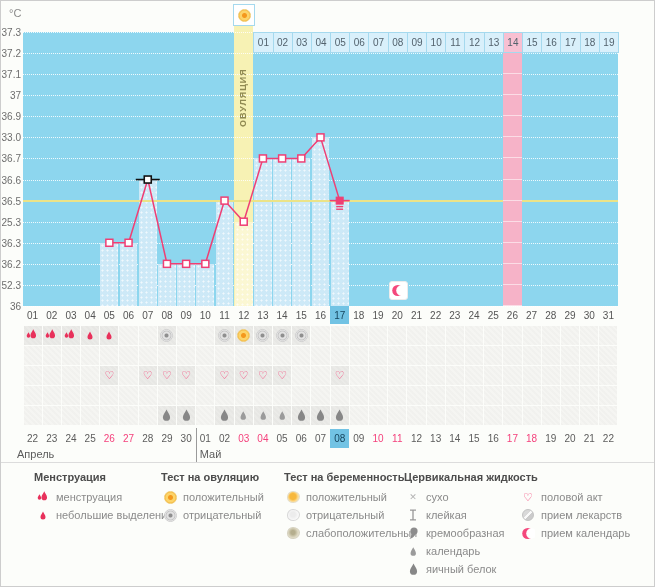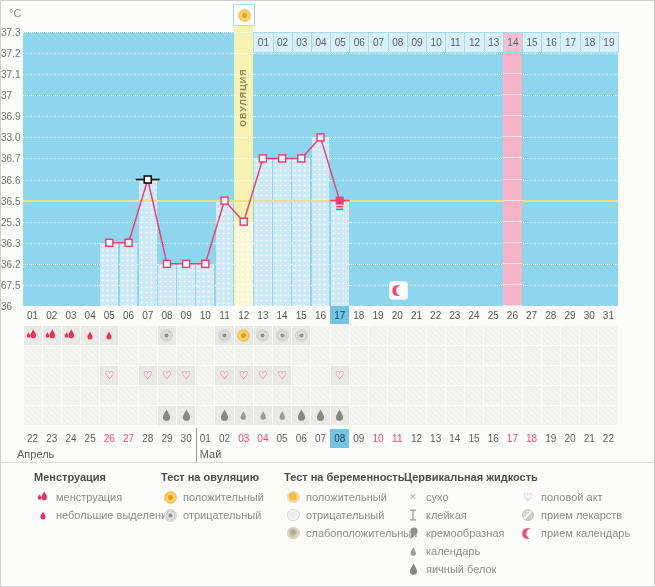--- a/index.html
+++ b/index.html
@@ -7,21 +7,21 @@
   #app{position:relative;width:655px;height:587px;background:#fcfdfa;border:1px solid #cdcdcd;box-sizing:border-box;overflow:hidden;}
   .abs{position:absolute;}
   
   .degc{position:absolute;left:8px;top:6px;font-size:11px;color:#8a8a8a;}
   .hbox{position:absolute;top:3px;height:22px;background:#fff;border:1px solid #a5d9ee;box-sizing:border-box;font-size:11px;color:#4a4a4a;display:flex;align-items:center;}
   #hbox1{left:30px;width:203px;justify-content:center;}
   #hboxsun{left:232px;width:22px;justify-content:center;}
   #hbox2{left:253px;width:395px;padding-left:13px;}
   #hbox2 .diff{margin-left:38px;}
   
-  .ylab{position:absolute;width:20px;font-size:10px;color:#6d6d6d;}
+  .ylab{position:absolute;width:20px;text-align:right;font-size:10px;color:#6d6d6d;}
   .grid{position:absolute;left:22px;width:595px;height:0;border-top:1px dotted rgba(255,255,255,.85);}
   .band{position:absolute;}
   .ovu-label{position:absolute;writing-mode:vertical-rl;transform:rotate(180deg);font-size:9px;font-weight:bold;color:#908a52;letter-spacing:1px;}
   .bar{position:absolute;background-color:#cde9f7;background-image:radial-gradient(rgba(255,255,255,.7) .8px,transparent 1.3px);background-size:5px 5px;}
   .bar.yellow{background-color:#fbf7d3;}
   .coverline{position:absolute;height:2px;background:#ebe388;}
   .dpo-cell{position:absolute;height:21px;box-sizing:border-box;background:#d9f0fb;border:1px solid #a5d9ee;font-size:10px;color:#53626d;display:flex;align-items:center;justify-content:center;}
   .dpo-cell.pink{background:#f8c0d2;}
   .moon-box{position:absolute;width:17px;height:17px;background:#fff;border:1px solid #ececec;border-radius:3px;display:flex;align-items:center;justify-content:center;}
   
@@ -81,21 +81,21 @@
       <div class="ylab" style="left:0;top:173.5383px;">36.6</div>
       <div class="grid" style="top:178.5383px;"></div>
       <div class="ylab" style="left:0;top:194.6152px;">36.5</div>
       <div class="grid" style="top:199.6152px;"></div>
       <div class="ylab" style="left:0;top:215.69209999999998px;">25.3</div>
       <div class="grid" style="top:220.69209999999998px;"></div>
       <div class="ylab" style="left:0;top:236.76899999999998px;">36.3</div>
       <div class="grid" style="top:241.76899999999998px;"></div>
       <div class="ylab" style="left:0;top:257.8459px;">36.2</div>
       <div class="grid" style="top:262.8459px;"></div>
-      <div class="ylab" style="left:0;top:278.9228px;">67.5</div>
+      <div class="ylab" style="left:0;top:278.9228px;">52.3</div>
       <div class="grid" style="top:283.9228px;"></div>
       <div class="ylab" style="left:0;top:299.99969999999996px;">36</div>
       <div class="grid" style="top:304.99969999999996px;"></div>
       <div class="bar" style="left:99.474px;top:241.76899999999998px;width:17.7935px;height:63.23100000000002px;"></div>
       <div class="bar" style="left:118.6675px;top:241.76899999999998px;width:17.7935px;height:63.23100000000002px;"></div>
       <div class="bar" style="left:137.861px;top:178.5383px;width:17.7935px;height:126.46170000000001px;"></div>
       <div class="bar" style="left:157.0545px;top:262.8459px;width:17.7935px;height:42.15410000000003px;"></div>
       <div class="bar" style="left:176.248px;top:262.8459px;width:17.7935px;height:42.15410000000003px;"></div>
       <div class="bar" style="left:195.4415px;top:262.8459px;width:17.7935px;height:42.15410000000003px;"></div>
       <div class="bar" style="left:214.635px;top:199.6152px;width:17.7935px;height:105.38480000000001px;"></div>

